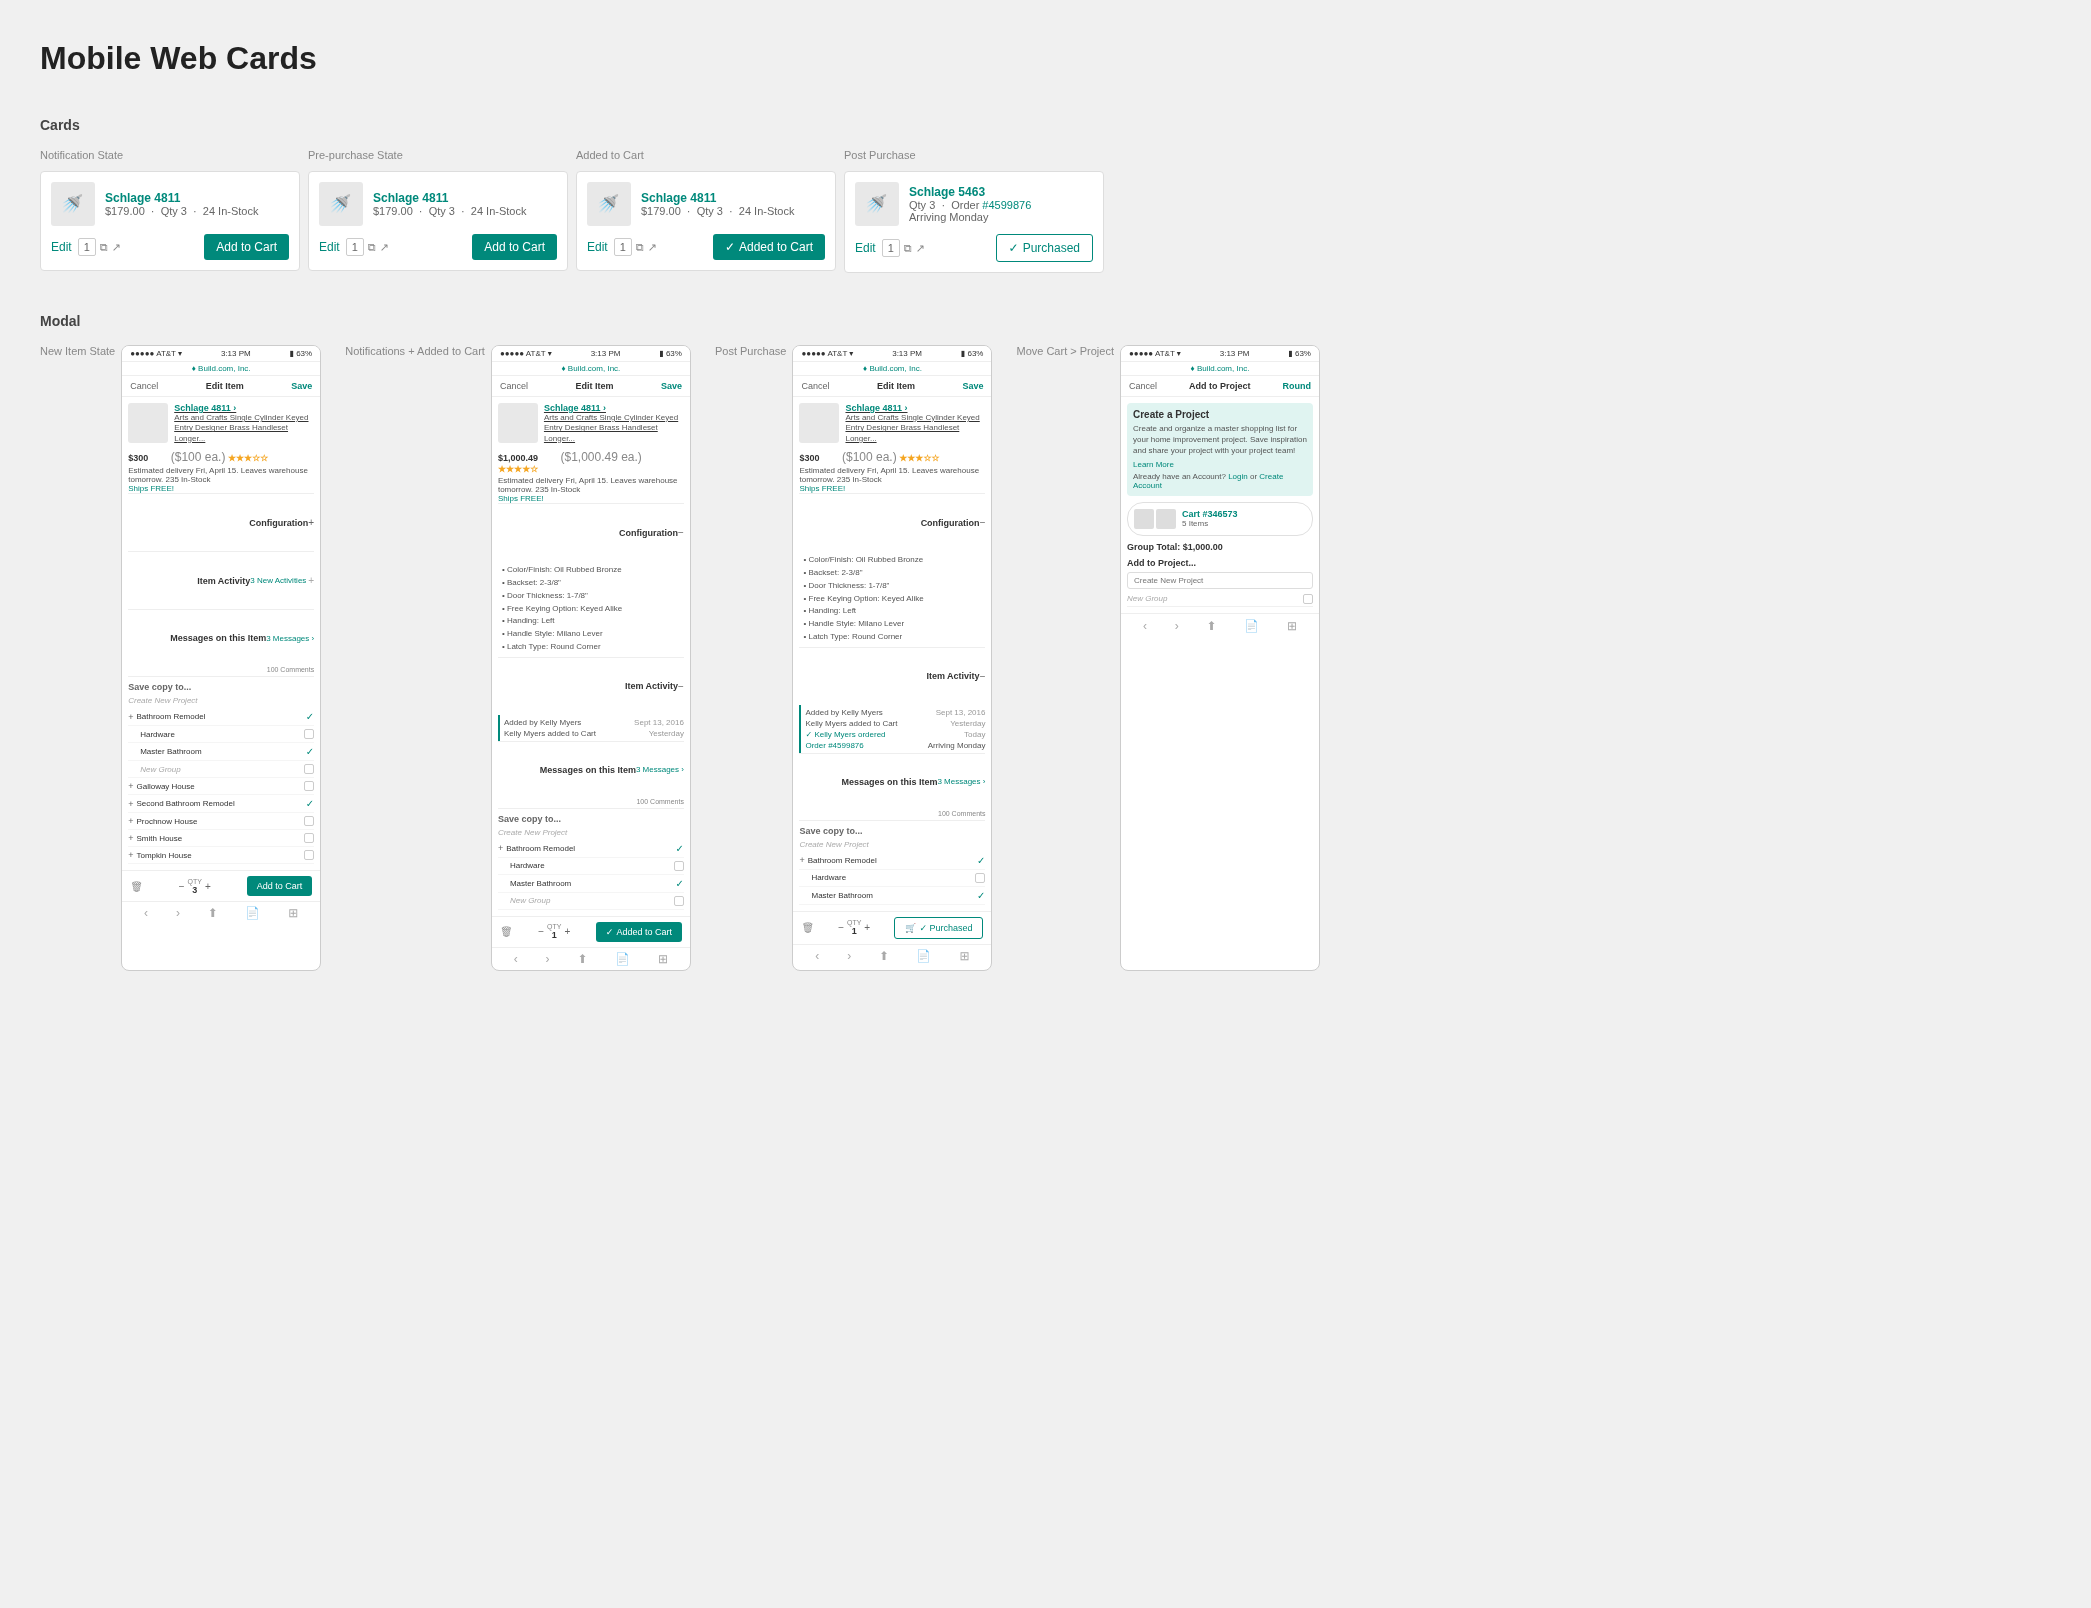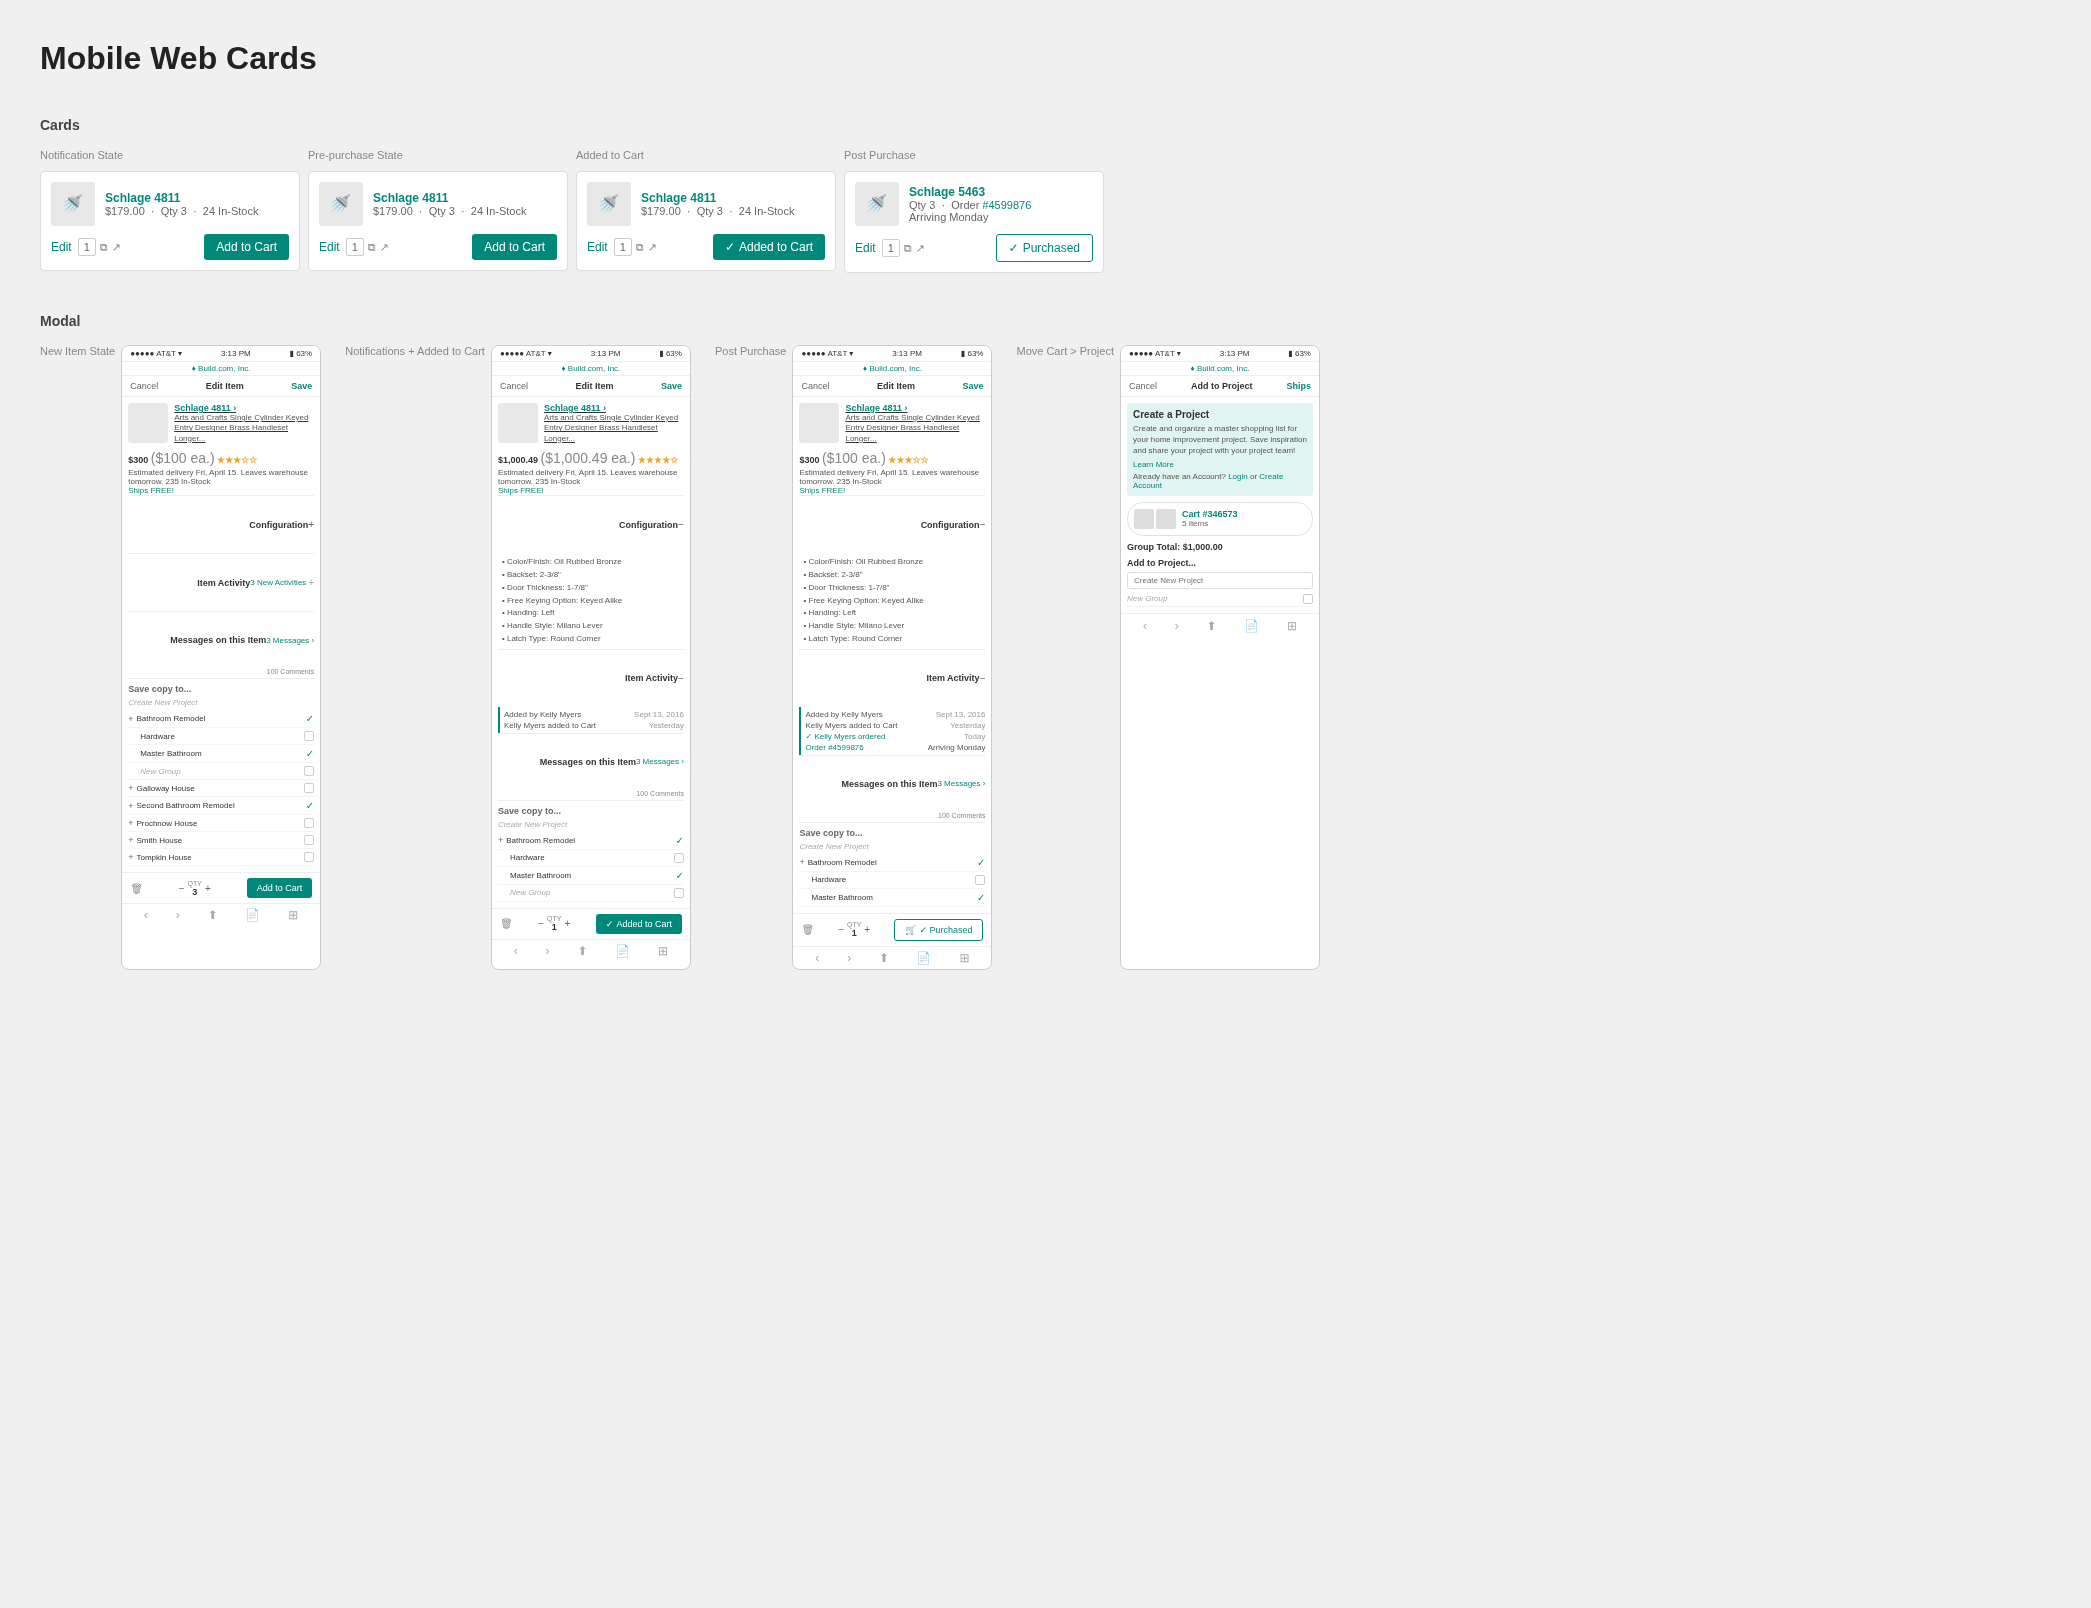--- a/index.html
+++ b/index.html
@@ -168,21 +168,21 @@
       width: 40px;
       height: 40px;
       background: #e8e8e8;
       border-radius: 3px;
       flex-shrink: 0;
     }
     .product-detail { flex: 1; text-decoration: underline; }
     .product-title-link { font-size: 9px; font-weight: 700; color: #00897b; }
     .product-desc { font-size: 8px; color: #555; line-height: 1.3; }
     .price-row { font-size: 9px; font-weight: 600; color: #333; margin-top: 3px; }
-    .price-sub { font-size: 14px; color: #888; font-weight: 400; }
+    .price-sub { font-size: 12px; color: #888; font-weight: 400; margin-left: 20px; }
     .stars { color: #f5a623; font-size: 9px; }
     .delivery-info { font-size: 8px; color: #555; margin-top: 2px; }
     .free-ship { font-size: 8px; color: #00897b; }
 
     .section-row {
       display: flex;
       justify-content: flex-end;
       align-items: center;
       padding: 23px 0;
       border-top: 1px solid #eee;
@@ -772,21 +772,21 @@
       <div class="phone">
         <div class="phone-status-bar">
           <span>●●●●● AT&amp;T ▾</span>
           <span>3:13 PM</span>
           <span>▮ 63%</span>
         </div>
         <div class="phone-site-bar">♦ Build.com, Inc.</div>
         <div class="phone-nav">
           <span class="phone-nav-cancel">Cancel</span>
           <span class="phone-nav-title">Add to Project</span>
-          <span class="phone-nav-done">Ships</span>
+          <span class="phone-nav-done">Round</span>
         </div>
         <div class="phone-body">
           <div class="create-project-box">
             <div class="create-proj-title">Create a Project</div>
             <div class="create-proj-desc">Create and organize a master shopping list for your home improvement project. Save inspiration and share your project with your project team!</div>
             <div class="learn-more">Learn More</div>
             <div class="account-row">
               Already have an Account? <span class="account-link">Login</span> or <span class="account-link">Create Account</span>
             </div>
           </div>

